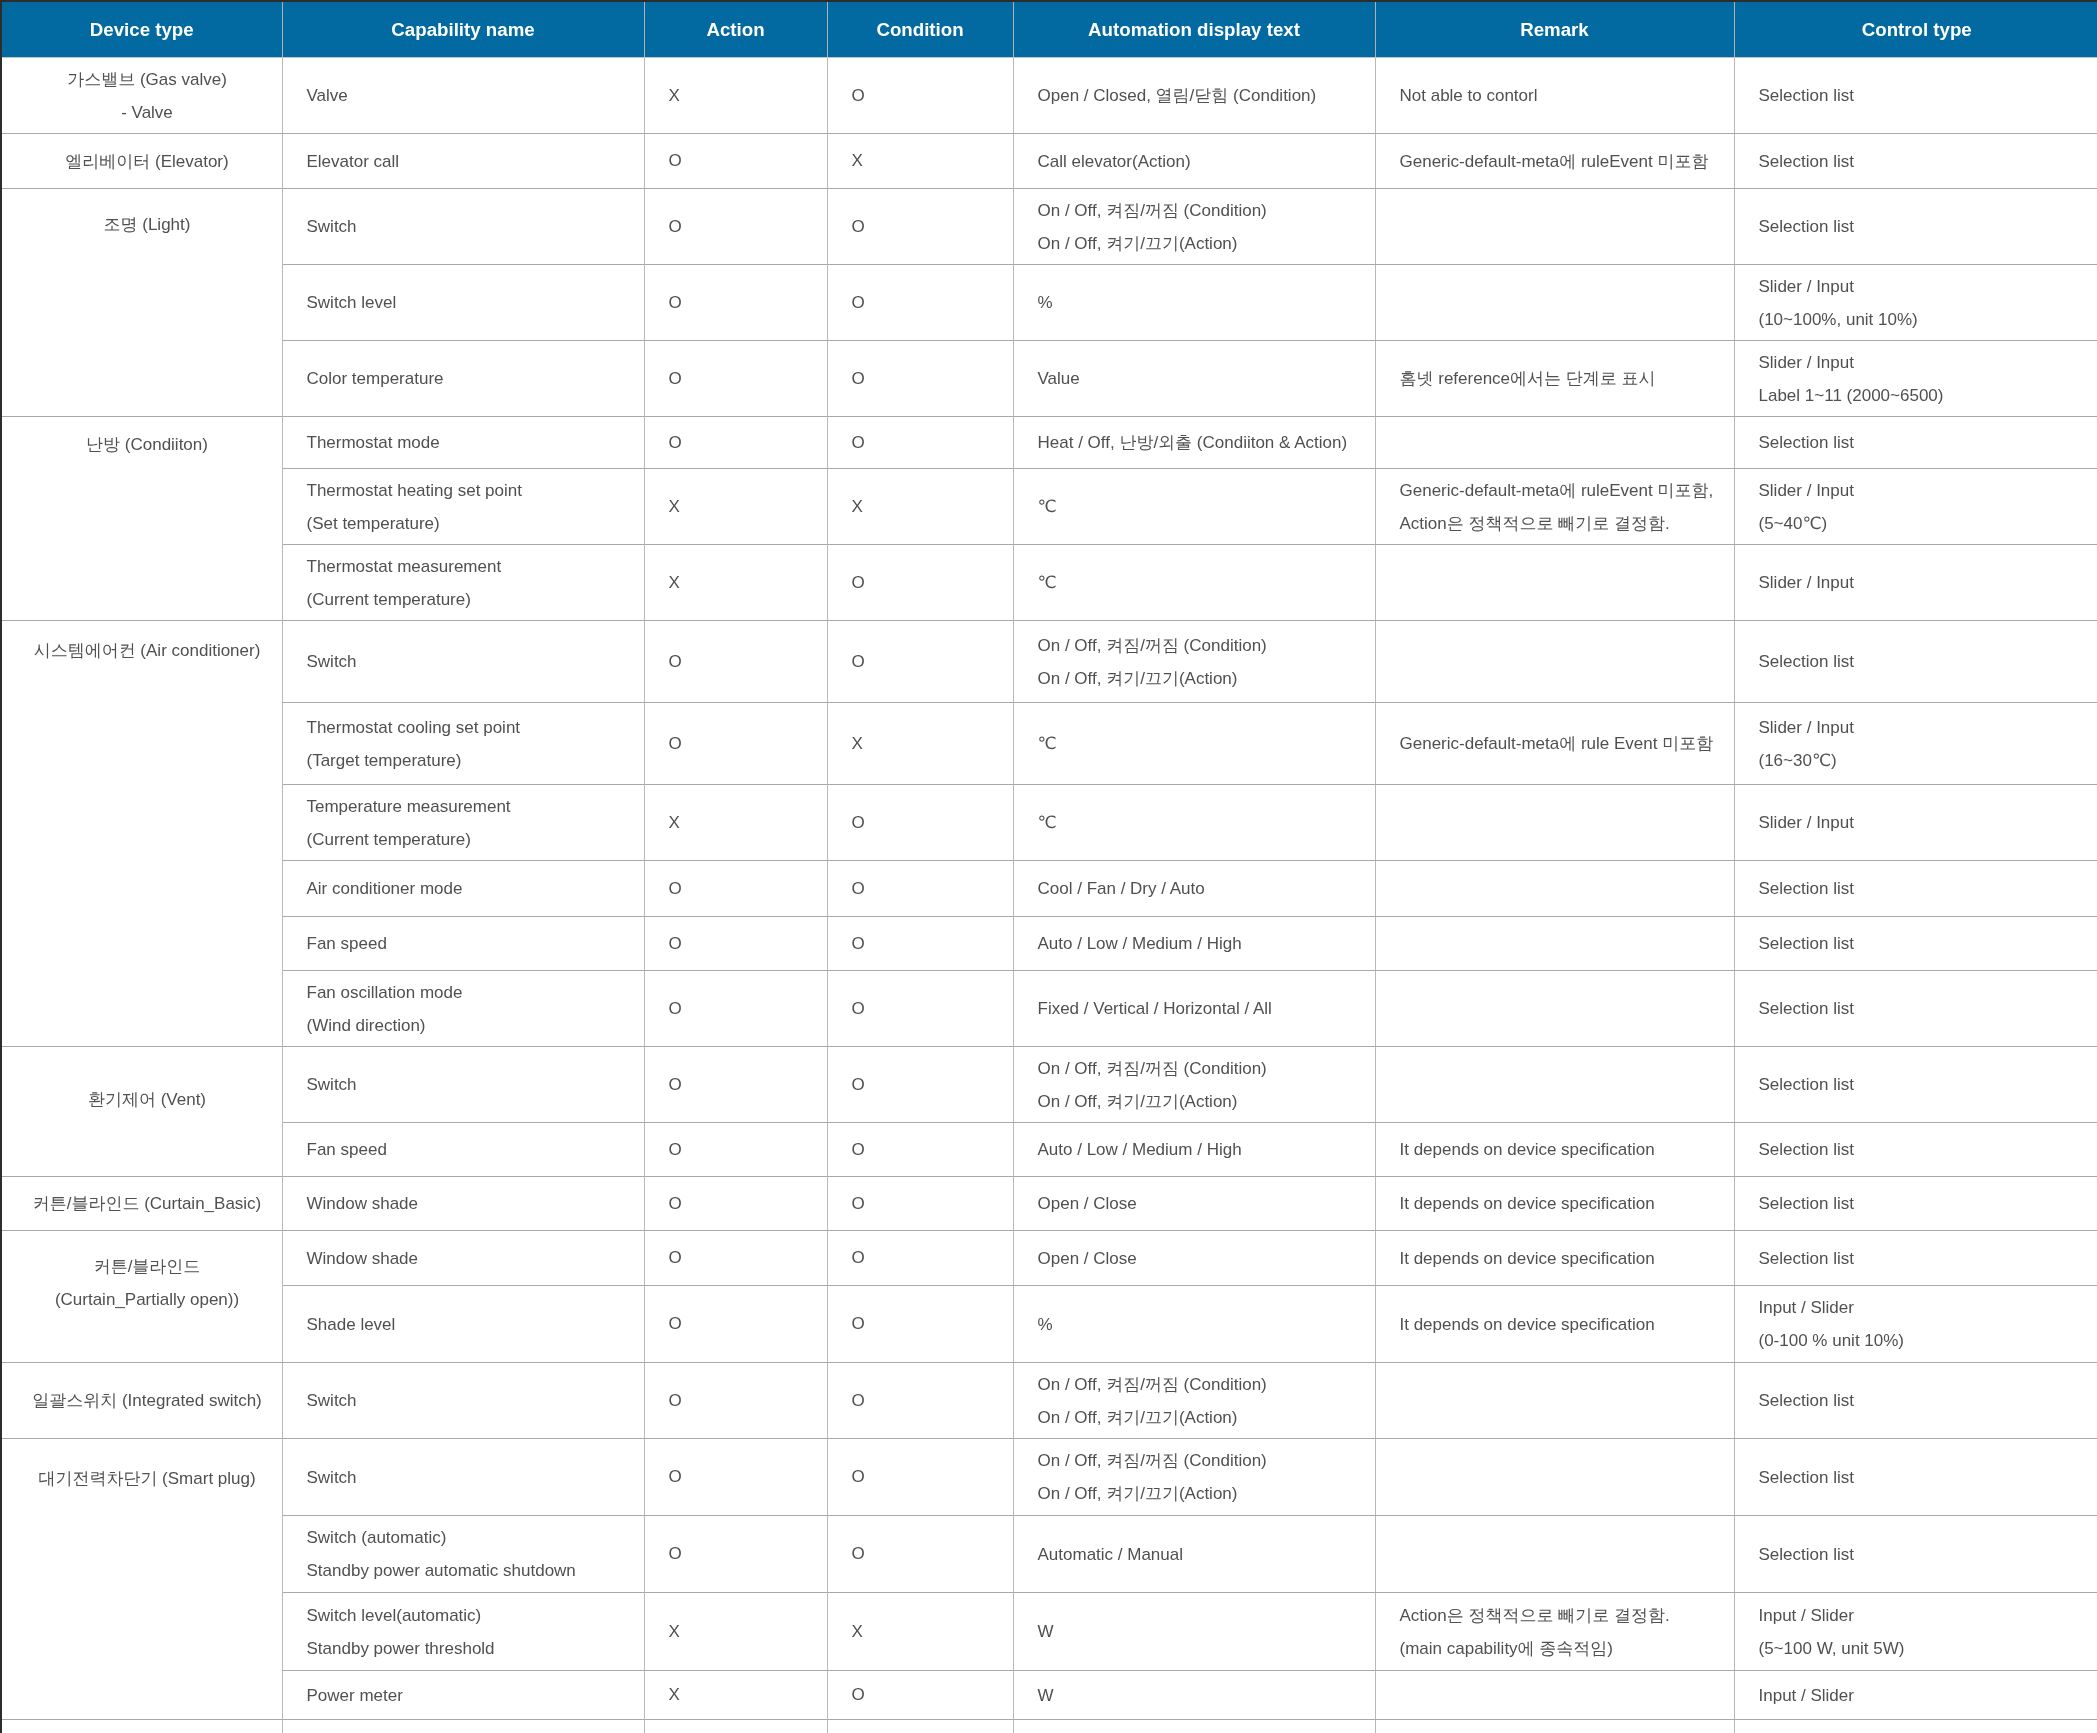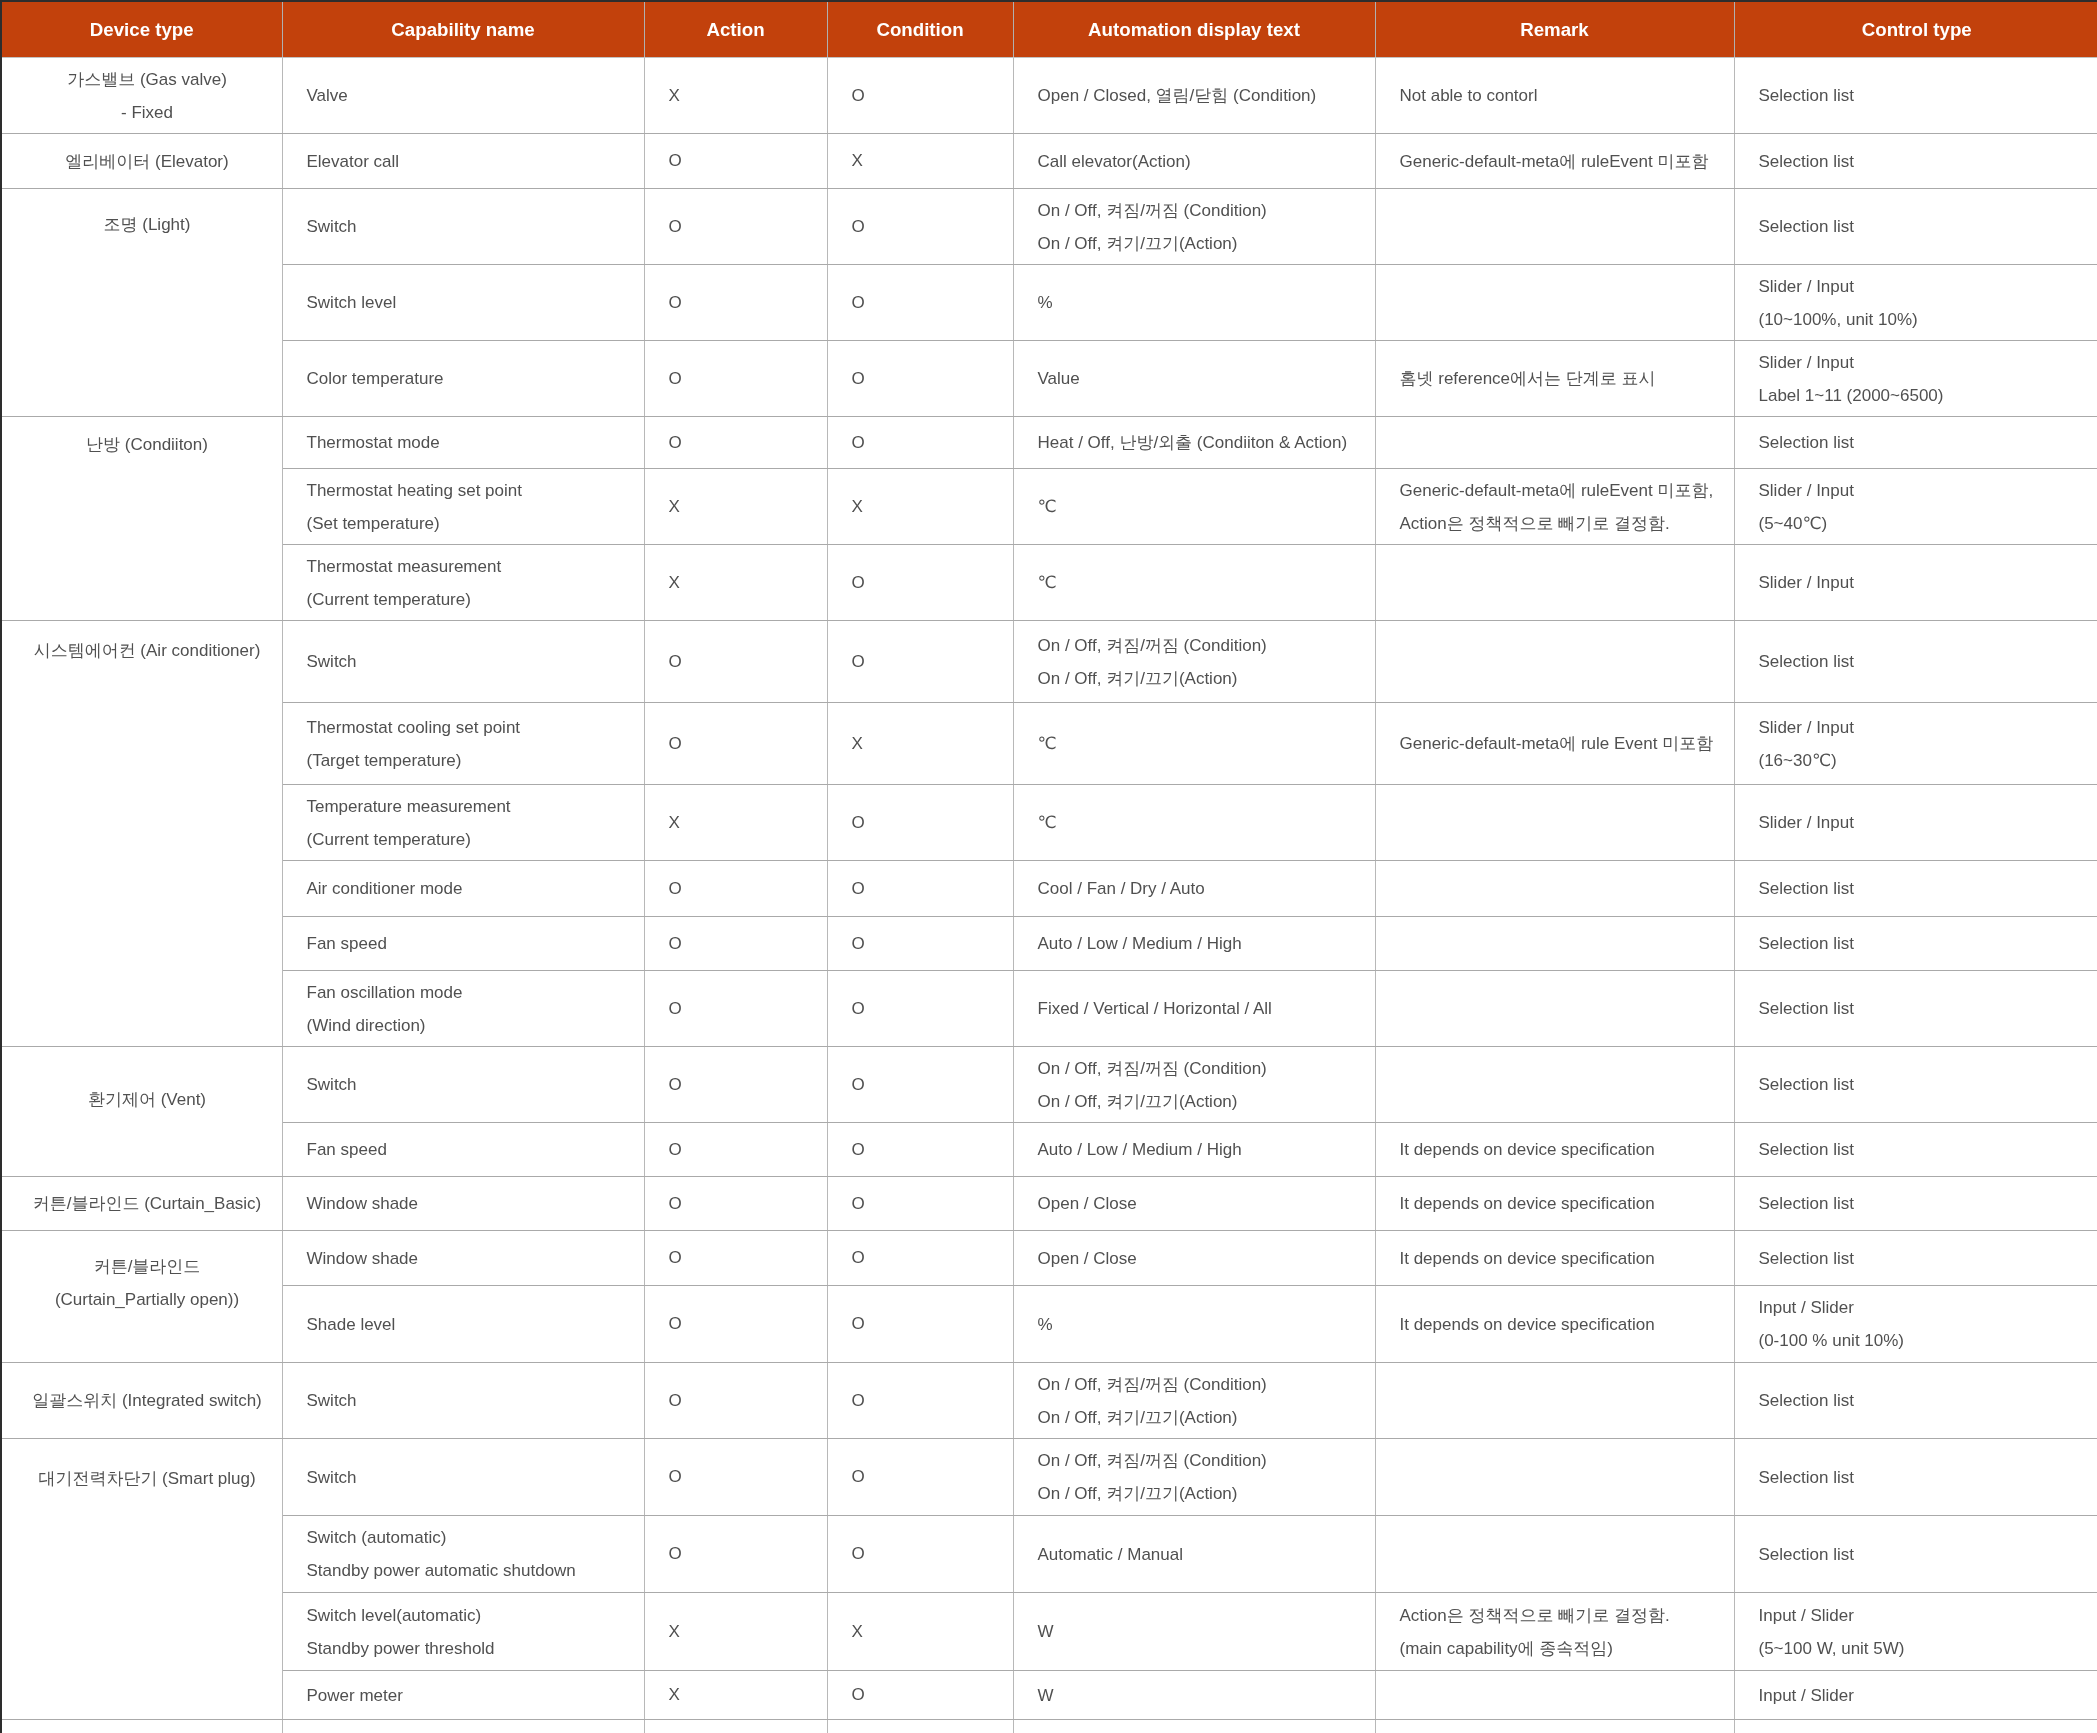--- a/index.html
+++ b/index.html
@@ -4,21 +4,21 @@
 <style>
   html,body { margin:0; padding:0; background:#ffffff; }
   body { width:2097px; font-family:"Liberation Sans","DejaVu Sans",sans-serif; }
   table.cap-table {
     border-collapse:collapse;
     table-layout:fixed;
     width:2097px;
     border:2.2px solid #2d2d2d;
   }
   table.cap-table th {
-    background:#c2410c;
+    background:#0369a1;
     color:#ffffff;
     font-size:18.7px;
     font-weight:600;
     height:55px;
     text-align:center;
     vertical-align:middle;
     border:1.5px solid #b0b0b0;
     border-top:none;
     border-bottom:1.5px solid #c2c2c2;
     padding:0;
@@ -65,21 +65,21 @@
         <th>Condition</th>
         <th>Automation display text</th>
         <th>Remark</th>
         <th>Control type</th>
       </tr>
   </thead>
   <tbody id="table-body">
       <tr style="height: 70px;">
         <td class="device" rowspan="1">
           <div>가스밸브 (Gas valve)</div>
-          <div>- Fixed</div>
+          <div>- Valve</div>
         </td>
         <td class="cap">
           <div>Valve</div>
         </td>
         <td class="mark">X</td>
         <td class="mark">O</td>
         <td class="auto">
           <div>Open / Closed, 열림/닫힘 (Condition)</div>
         </td>
         <td class="remark">

